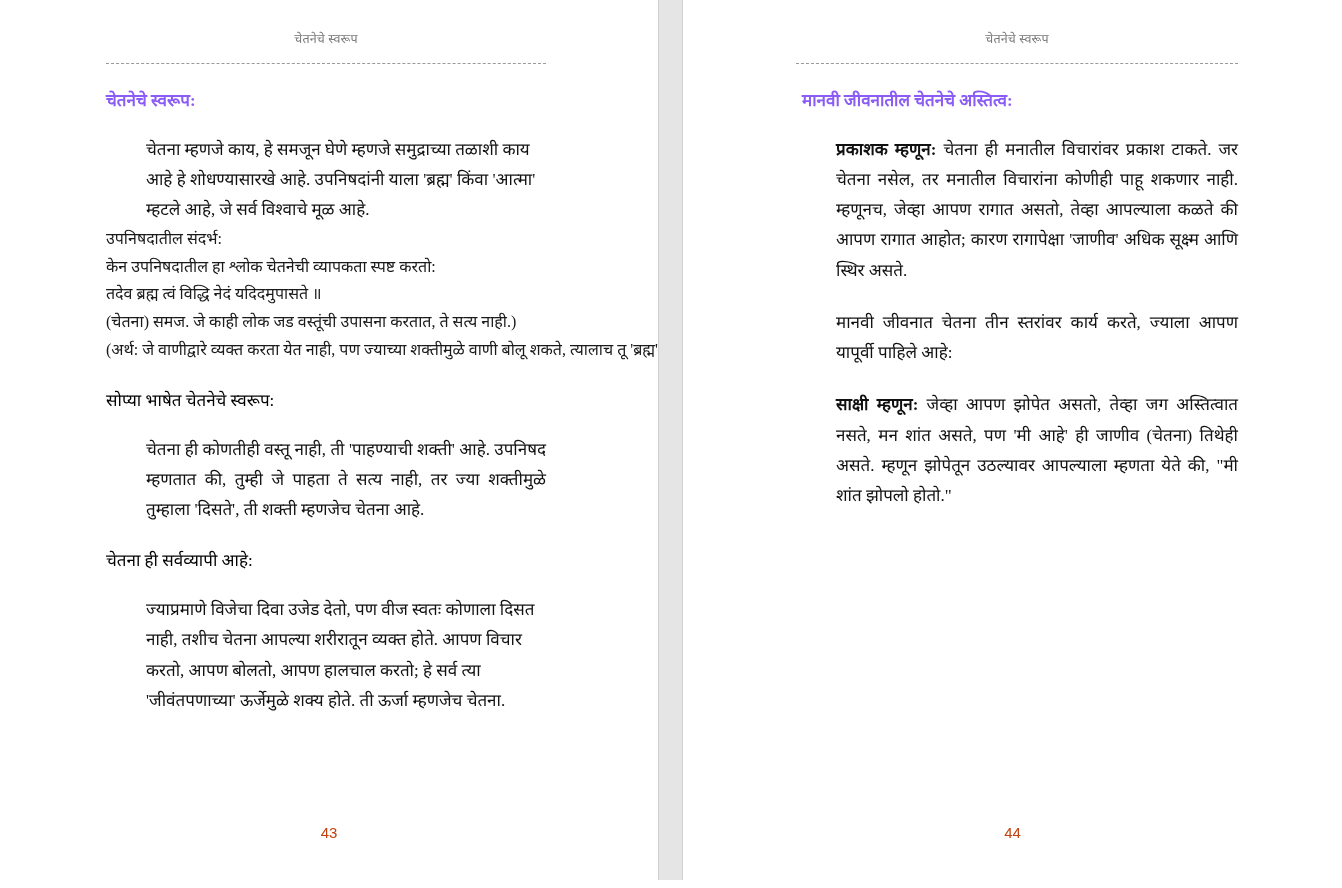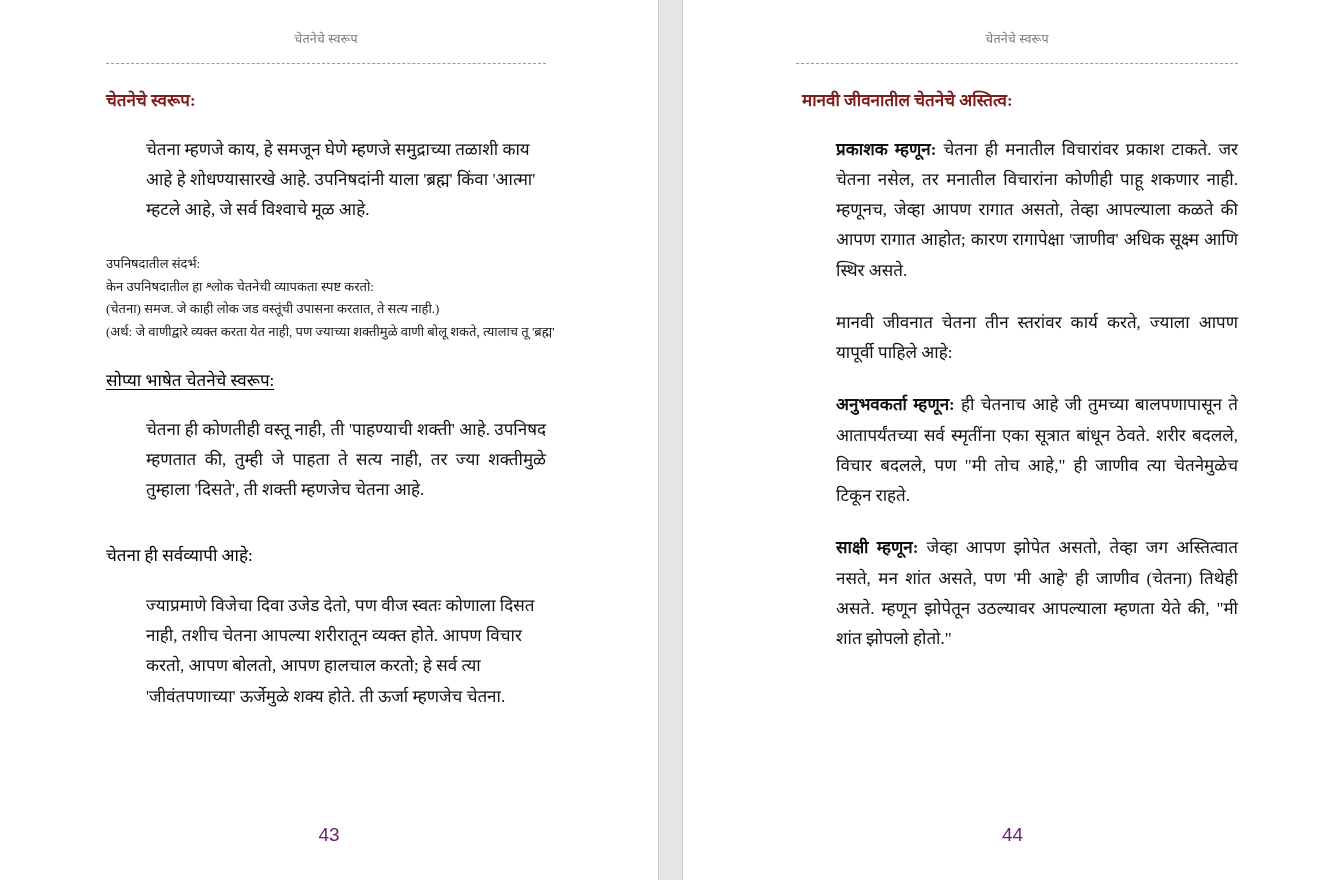--- a/index.html
+++ b/index.html
@@ -71,69 +71,67 @@
     border-top: 1px dashed #9a9a9a;
     width: 100%;
   }
 
   
   .sec-heading {
     font-weight: bold;
     font-size: 17px;
     margin-top: 26px;
     line-height: 1.35;
-    color: #7f1d1d;
+    color: #8b5cf6;
   }
   .sec-heading.indent { padding-left: 6px; }
 
   .sub-heading-underline {
     font-size: 17px;
-    text-decoration: underline;
     text-underline-offset: 3px;
     margin-top: 26px;
     line-height: 1.4;
     color: #000000;
   }
 
   .mini-heading {
     font-size: 17px;
-    margin-top: 38px;
+    margin-top: 22px;
     line-height: 1.5;
     color: #000000;
   }
 
   
   .para {
     font-size: 17px;
     line-height: 1.78;
     margin-top: 22px;
     color: #111111;
     margin-left: 40px;
   }
   .para.justify { text-align: justify; text-justify: inter-word; }
   .para b, .para .lead { font-weight: bold; }
 
   
   .ref-block {
-    margin-top: 28px;
-    font-size: 13px;
+    font-size: 16px;
     line-height: 1.72;
     color: #1a1a1a;
   }
   .ref-line { white-space: nowrap; }
 
   
   .folio {
     position: absolute;
     left: 0;
     width: 100%;
     top: 824px;
     text-align: center;
-    font-size: 19px;
-    color: #701a75;
+    font-size: 15px;
+    color: #c2410c;
     font-family: "Liberation Sans", sans-serif;
   }
 </style>
 </head>
 <body>
 
 <div class="spread">
 
   <div class="page page-left">
     <div class="page-inner-left">
@@ -141,20 +139,21 @@
       <div class="running-head">चेतनेचे स्वरूप</div>
       <div class="head-rule"></div>
 
       <div class="sec-heading">चेतनेचे स्वरूप:</div>
 
       <div class="para">चेतना म्हणजे काय, हे समजून घेणे म्हणजे समुद्राच्या तळाशी काय आहे हे शोधण्यासारखे आहे. उपनिषदांनी याला 'ब्रह्म' किंवा 'आत्मा' म्हटले आहे, जे सर्व विश्वाचे मूळ आहे.</div>
 
       <div class="ref-block">
         <div class="ref-line">उपनिषदातील संदर्भ:</div>
         <div class="ref-line">केन उपनिषदातील हा श्लोक चेतनेची व्यापकता स्पष्ट करतो:</div>
+        <div class="ref-line">तदेव ब्रह्म त्वं विद्धि नेदं यदिदमुपासते ॥</div>
         <div class="ref-line">(चेतना) समज. जे काही लोक जड वस्तूंची उपासना करतात, ते सत्य नाही.)</div>
         <div class="ref-line">(अर्थ: जे वाणीद्वारे व्यक्त करता येत नाही, पण ज्याच्या शक्तीमुळे वाणी बोलू शकते, त्यालाच तू 'ब्रह्म'</div>
       </div>
 
       <div class="sub-heading-underline">सोप्या भाषेत चेतनेचे स्वरूप:</div>
 
       <div class="para justify">चेतना ही कोणतीही वस्तू नाही, ती 'पाहण्याची शक्ती' आहे. उपनिषद म्हणतात की, तुम्ही जे पाहता ते सत्य नाही, तर ज्या शक्तीमुळे तुम्हाला 'दिसते', ती शक्ती म्हणजेच चेतना आहे.</div>
 
       <div class="mini-heading">चेतना ही सर्वव्यापी आहे:</div>
 
@@ -173,23 +172,20 @@
       <div class="head-rule"></div>
 
       <div class="sec-heading indent">मानवी जीवनातील चेतनेचे अस्तित्व:</div>
 
       <div class="para justify">
         <b class="lead">प्रकाशक म्हणून:</b><span> चेतना ही मनातील विचारांवर प्रकाश टाकते. जर चेतना नसेल, तर मनातील विचारांना कोणीही पाहू शकणार नाही. म्हणूनच, जेव्हा आपण रागात असतो, तेव्हा आपल्याला कळते की आपण रागात आहोत; कारण रागापेक्षा 'जाणीव' अधिक सूक्ष्म आणि स्थिर असते.</span>
       </div>
 
       <div class="para justify">मानवी जीवनात चेतना तीन स्तरांवर कार्य करते, ज्याला आपण यापूर्वी पाहिले आहे:</div>
 
-      <div class="para justify">
-        <b class="lead">अनुभवकर्ता म्हणून:</b><span> ही चेतनाच आहे जी तुमच्या बालपणापासून ते आतापर्यंतच्या सर्व स्मृतींना एका सूत्रात बांधून ठेवते. शरीर बदलले, विचार बदलले, पण "मी तोच आहे," ही जाणीव त्या चेतनेमुळेच टिकून राहते.</span>
-      </div>
 
       <div class="para justify">
         <b class="lead">साक्षी म्हणून:</b><span> जेव्हा आपण झोपेत असतो, तेव्हा जग अस्तित्वात नसते, मन शांत असते, पण 'मी आहे' ही जाणीव (चेतना) तिथेही असते. म्हणून झोपेतून उठल्यावर आपल्याला म्हणता येते की, "मी शांत झोपलो होतो."</span>
       </div>
     </div>
 
     <div class="folio">44</div>
   </div>
 
 </div>

